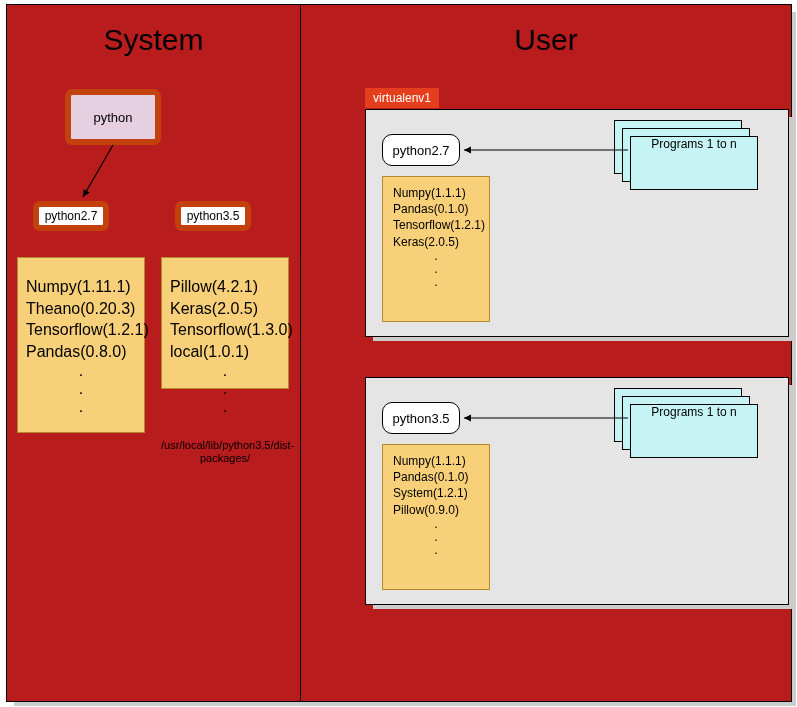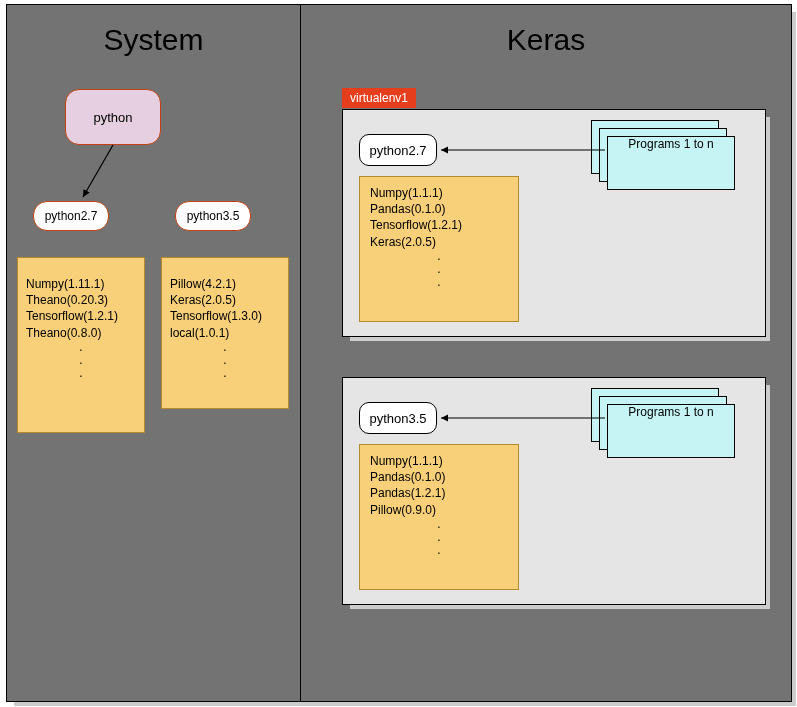--- a/index.html
+++ b/index.html
@@ -10,21 +10,21 @@
     background: #fff;
     width: 797px;
     height: 707px;
     position: relative;
   }
   .frame {
     position: absolute;
     top: 4px; left: 6px;
     width: 786px; height: 698px;
     border: 1px solid #000;
-    background: #737373;
+    background: #b91c1c;
     box-shadow: 6px 6px 0 -2px #ccc;
   }
   .col {
     position: absolute;
     top: 0; bottom: 0;
   }
   .col-left {
     left: 0; width: 294px;
     border-right: 1px solid #000;
   }
@@ -32,22 +32,22 @@
     left: 294px; right: 0;
   }
   .title {
     text-align: center;
     font-size: 30px;
     margin-top: 18px;
   }
 
   .rbox {
     position: absolute;
-    border: 1px solid #c2410c;
-    border-radius: 14px;
+    border: 6px solid #c2410c;
+    border-radius: 7px;
     background: #fff;
     display: flex;
     align-items: center;
     justify-content: center;
     font-size: 13px;
     text-align: right;
   }
   .python-root {
     background: #e6cfe0;
     width: 96px; height: 56px;
@@ -61,48 +61,48 @@
   .py35 {
     width: 76px; height: 30px;
     left: 168px; top: 196px;
     font-size: 12px;
   }
 
   .pkgbox {
     position: absolute;
     background: #f8d07a;
     border: 1px solid #b58a2d;
-    font-size: 12px;
+    font-size: 16px;
     padding: 18px 8px 8px 8px;
     line-height: 1.35;
     text-align: left;
   }
   .pkgbox .dots {
     text-align: center;
     letter-spacing: 0;
     line-height: 1.1;
   }
   .pkg27 { left: 10px; top: 252px; width: 128px; height: 176px; }
-  .pkg35 { left: 154px; top: 252px; width: 128px; height: 152px; }
+  .pkg35 { left: 154px; top: 252px; width: 128px; height: 132px; }
   .caption {
     position: absolute;
     font-size: 11px;
     text-align: center;
     width: 128px;
     line-height: 1.15;
   }
   .cap27 { left: 10px; top: 434px; }
   .cap35 { left: 154px; top: 434px; }
 
   .venv {
     position: absolute;
     background: #e5e5e5;
     border: 1px solid #000;
     box-shadow: 6px 6px 0 -2px #ccc;
-    left: 41px;
+    left: 64px;
     width: 424px;
     height: 228px;
     padding-left: 28px;
   }
   .venv1 { top: 104px; }
   .venv2 { top: 372px; }
 
   .tag {
     position: absolute;
     top: -22px; left: -1px;
@@ -119,21 +119,21 @@
     border: 1px solid #000;
     border-radius: 10px;
     background: #fff;
     display: flex; align-items: center; justify-content: center;
     font-size: 13px;
   }
 
   .vpkg {
     position: absolute;
     left: 16px; top: 66px;
-    width: 160px; height: 146px;
+    width: 108px; height: 146px;
     background: #f8d07a;
     border: 1px solid #b58a2d;
     font-size: 12px;
     padding: 8px 10px;
     line-height: 1.35;
   }
   .vpkg .dots { text-align: center; line-height: 1.1; }
 
   .stack { position: absolute; }
   .card {
@@ -177,39 +177,40 @@
       <span>python2.7</span>
     </div>
     <div class="rbox py35">
       <span>python3.5</span>
     </div>
 
     <div class="pkgbox pkg27">
       <div>Numpy(1.11.1)</div>
       <div>Theano(0.20.3)</div>
       <div>Tensorflow(1.2.1)</div>
-      <div>Theano(0.8.0)</div>
+      <div>Pandas(0.8.0)</div>
       <div class="dots" style="white-space:pre;">.
 .
 .</div>
     </div>
     <div class="pkgbox pkg35">
       <div>Pillow(4.2.1)</div>
       <div>Keras(2.0.5)</div>
       <div>Tensorflow(1.3.0)</div>
       <div>local(1.0.1)</div>
       <div class="dots" style="white-space:pre;">.
 .
 .</div>
     </div>
 
+    <div class="caption cap35">/usr/local/lib/python3.5/dist-packages/</div>
   </div>
 
   <div class="col col-right">
-    <div class="title">Keras</div>
+    <div class="title">User</div>
 
     <div class="venv venv1">
       <div class="tag">virtualenv1</div>
 
       <div class="vpy">
         <span>python2.7</span>
       </div>
 
       <div class="vpkg">
         <div>Numpy(1.1.1)</div>
@@ -241,21 +242,21 @@
 
     <div class="venv venv2">
 
       <div class="vpy">
         <span>python3.5</span>
       </div>
 
       <div class="vpkg">
         <div>Numpy(1.1.1)</div>
         <div>Pandas(0.1.0)</div>
-        <div>Pandas(1.2.1)</div>
+        <div>System(1.2.1)</div>
         <div>Pillow(0.9.0)</div>
         <div class="dots" style="white-space:pre;">.
 .
 .</div>
       </div>
 
       <div class="stack stack2">
         <div class="card c1"></div>
         <div class="card c2"></div>
         <div class="card c3">

